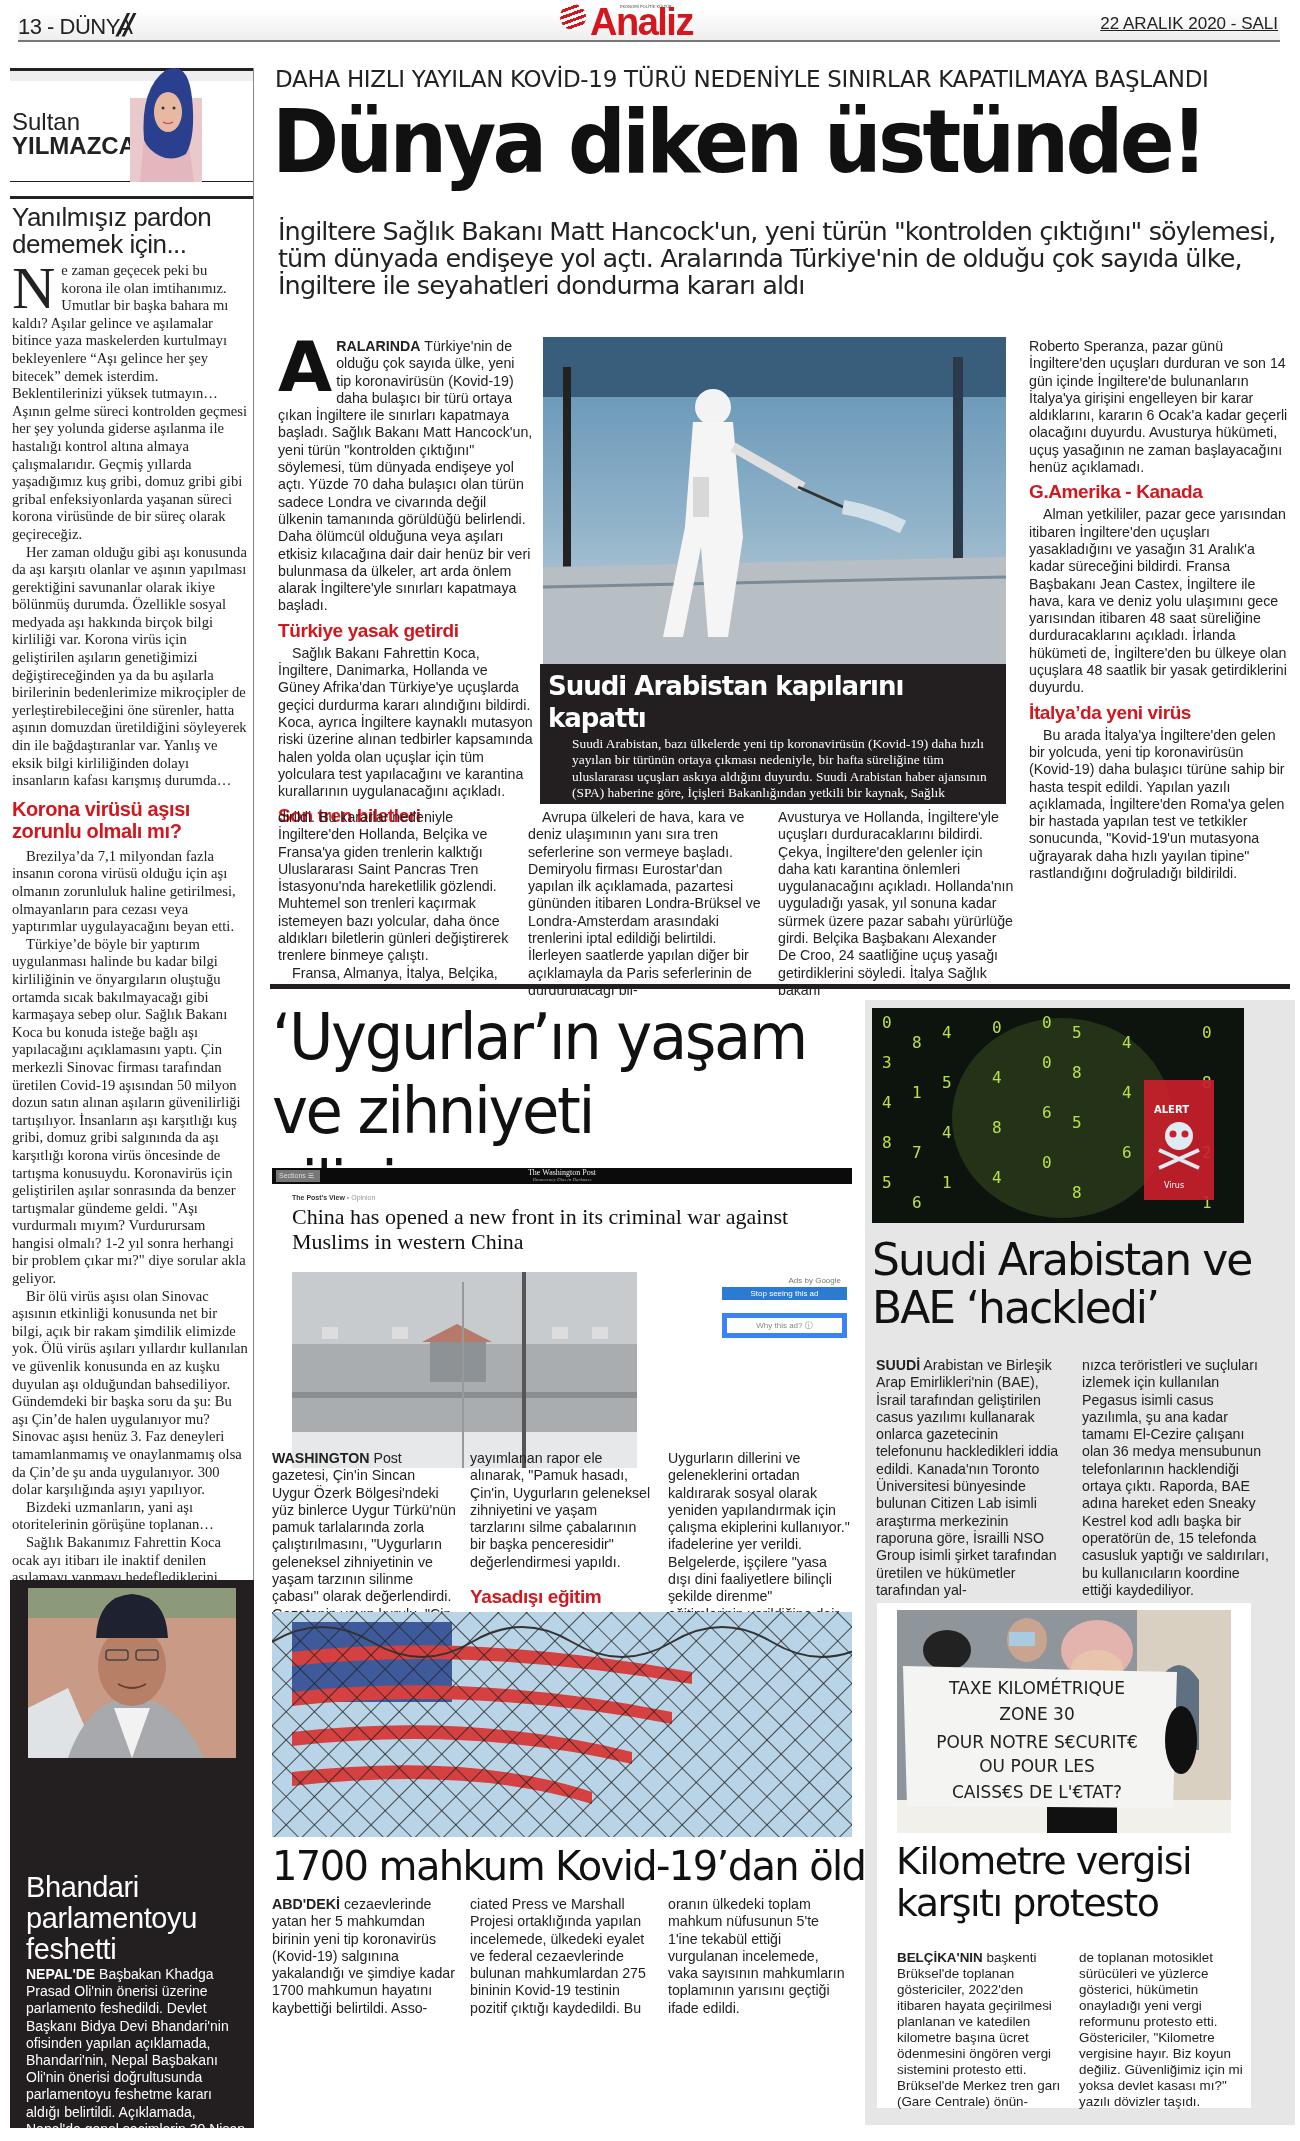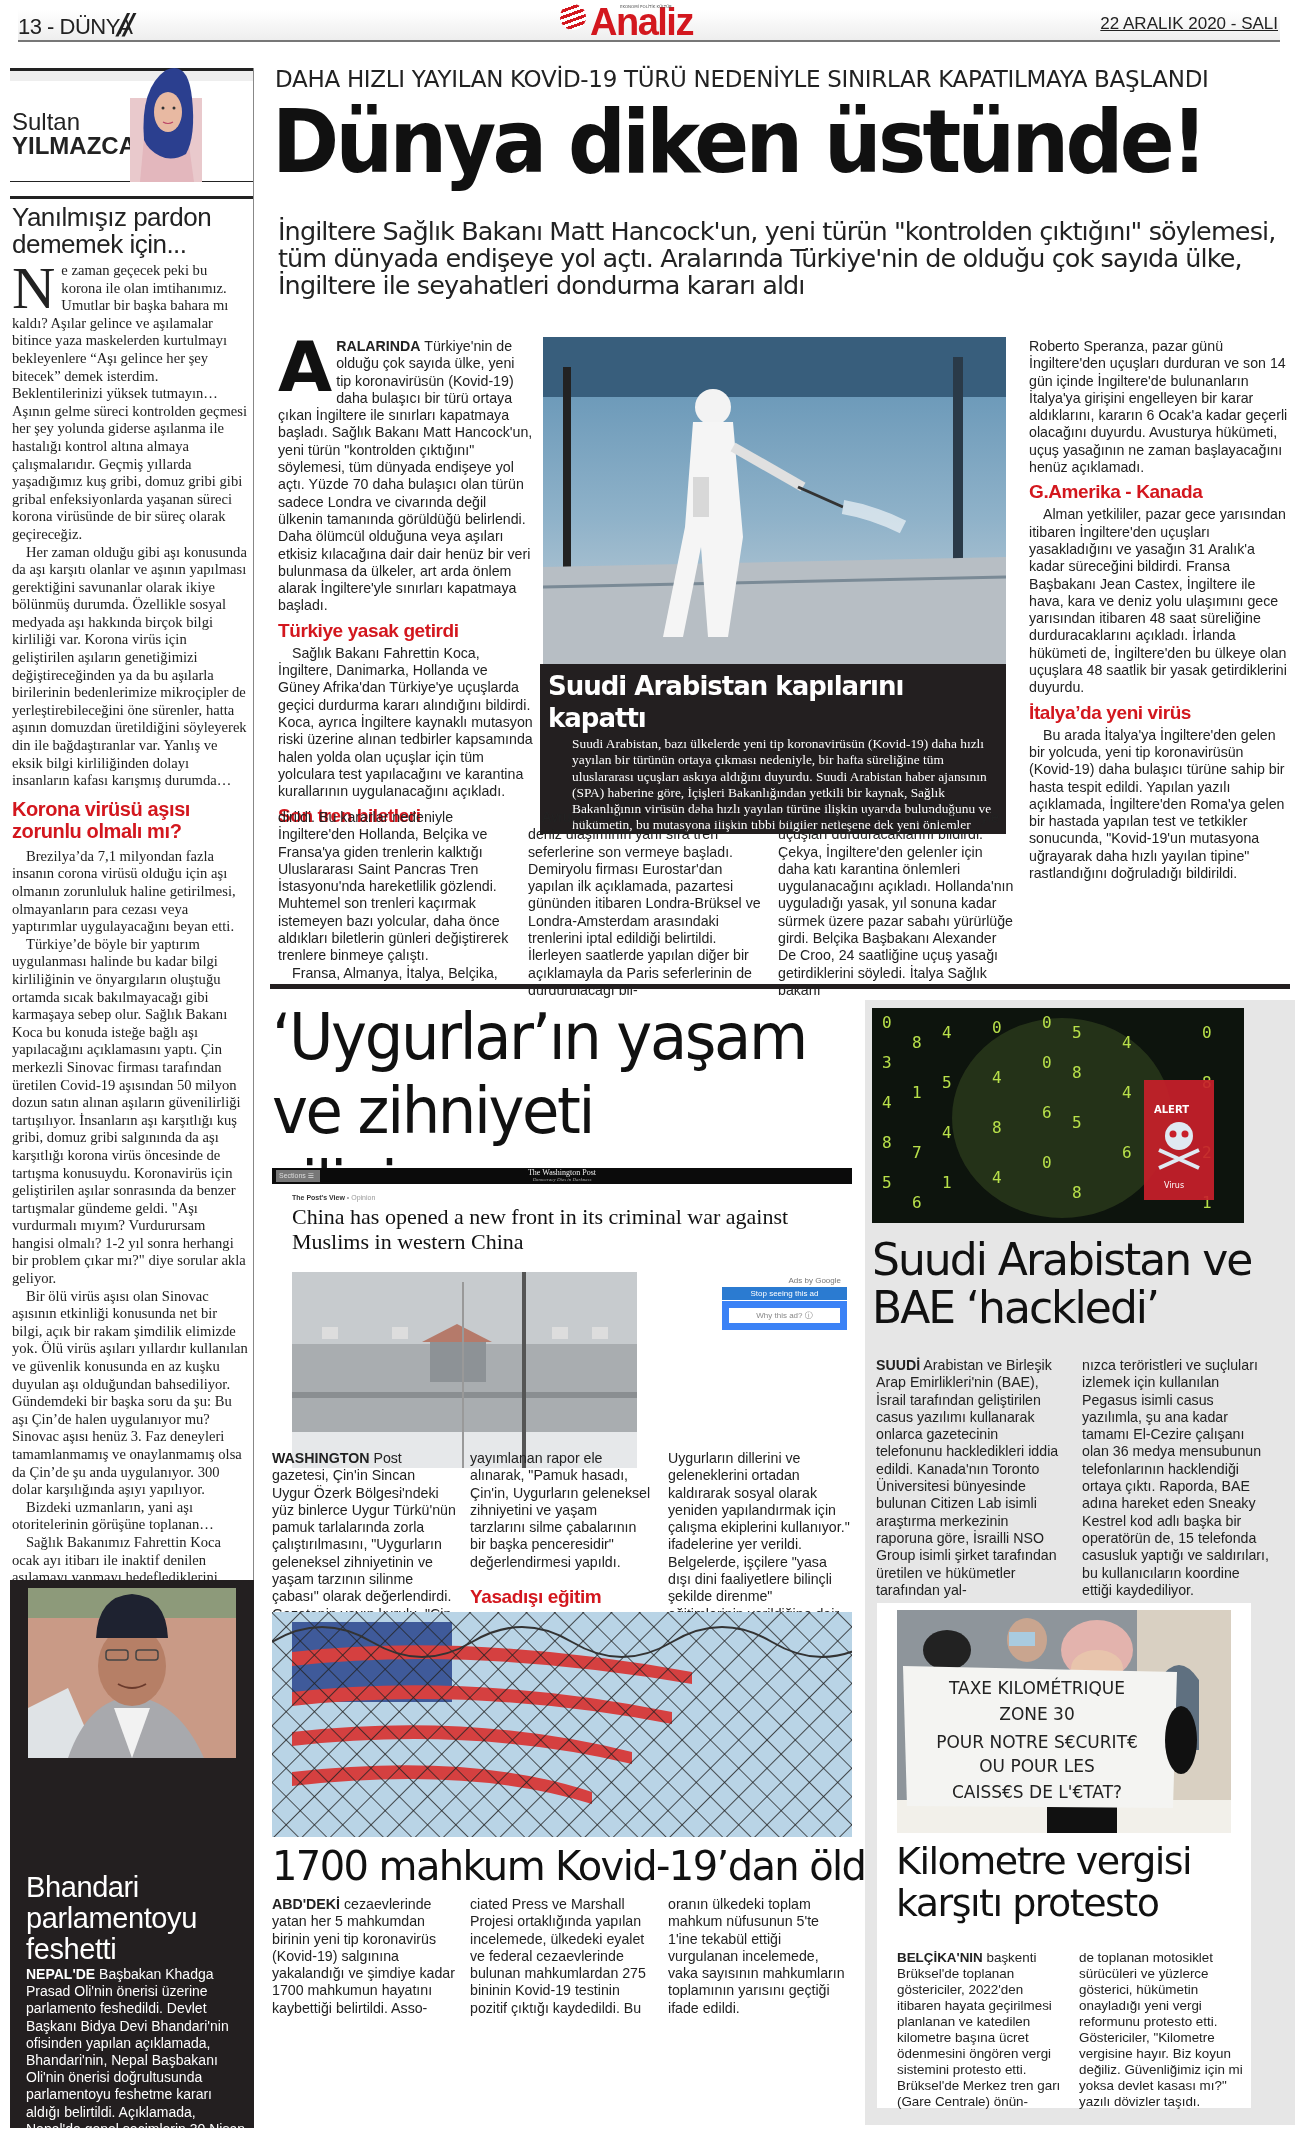--- a/index.html
+++ b/index.html
@@ -39,21 +39,21 @@
   #nepal-title { left: 26px; top: 1872px; width: 220px; font-family: "Liberation Sans", sans-serif; font-size: 29px; line-height: 31px; color: #fff; letter-spacing: -0.4px; }
   #nepal-body { left: 26px; top: 1966px; width: 220px; color: #fff; font-family: "Liberation Sans", sans-serif; font-size: 14px; line-height: 17.2px; }
 
   
   #kicker { left: 275px; top: 66px; width: 1020px; font-family: "DejaVu Sans", sans-serif; font-size: 23px; letter-spacing: -0.3px; color: #222; white-space: nowrap; }
   #headline { left: 272px; top: 92px; font-family: "DejaVu Sans", sans-serif; font-weight: bold; font-size: 88px; line-height: 100px; letter-spacing: -4px; color: #111; white-space: nowrap; transform: scaleX(0.92); transform-origin: left; }
   #deck { left: 278px; top: 218px; width: 1020px; font-family: "DejaVu Sans", sans-serif; font-size: 25.5px; line-height: 27px; color: #222; letter-spacing: -0.9px; }
   #main-col1 { left: 278px; top: 338px; width: 255px; }
   #main-col1 .dropA { float: left; font-family: "DejaVu Sans", sans-serif; font-weight: bold; font-size: 70px; line-height: 58px; margin: 0 4px 0 0; color: #111; }
   #main-photo { left: 543px; top: 337px; width: 463px; height: 330px; }
-  #saudi-box { left: 540px; top: 664px; width: 466px; height: 170px; background: #231f20; color: #fff; padding: 6px 8px; }
+  #saudi-box { left: 540px; top: 664px; width: 466px; height: 140px; background: #231f20; color: #fff; padding: 6px 8px; }
   #saudi-box .t { font-family: "DejaVu Sans", sans-serif; font-weight: bold; font-size: 26px; line-height: 32px; letter-spacing: -1px; }
   #saudi-box .b { font-family: Liberation Serif, serif; font-size: 13.4px; line-height: 16.3px; margin-top: 2px; margin-left: 24px; }
   #main-col3 { left: 1029px; top: 338px; width: 262px; }
   #main-row-low { left: 278px; top: 809px; width: 1010px; display: flex; gap: 14px; }
   #main-row-low > div { width: 236px; }
   #section-rule { left: 270px; top: 984px; width: 1020px; height: 5px; background: #231f20; }
 
   
   #uyg-title { left: 272px; top: 1000px; width: 580px; font-family: "DejaVu Sans", sans-serif; font-size: 64px; line-height: 74px; letter-spacing: -2.5px; color: #111; transform: scaleX(0.95); transform-origin: left; }
   #wapo { left: 272px; top: 1168px; width: 580px; height: 300px; background: #fff; }
@@ -61,21 +61,21 @@
   #wapo .sections { position: absolute; left: 4px; top: 2px; width: 44px; height: 12px; background: #777; color: #ddd; font-size: 7px; line-height: 12px; padding-left: 3px; font-family: "Liberation Sans", sans-serif; }
   #wapo .mast { position: absolute; left: 0; width: 100%; top: 1px; text-align: center; color: #eee; font-family: "Liberation Serif", serif; font-size: 8px; line-height: 8px; }
   #wapo .mast2 { position: absolute; left: 0; width: 100%; top: 9px; text-align: center; color: #aaa; font-family: "Liberation Serif", serif; font-style: italic; font-size: 5px; }
   #wapo .crumb { position: absolute; left: 20px; top: 26px; font-size: 7px; color: #333; font-family: "Liberation Sans", sans-serif; font-weight: bold; }
   #wapo .crumb span { font-weight: normal; color: #999; }
   #wapo .h { position: absolute; left: 20px; top: 36px; width: 560px; font-family: "Liberation Serif", serif; font-size: 22px; line-height: 25px; color: #111; }
   #wapo .img { position: absolute; left: 20px; top: 104px; width: 345px; height: 196px; background: linear-gradient(#c5c9cc 0 35%, #b7bbbd 35% 65%, #aeb2b3 65%); }
   #wapo .ads { position: absolute; left: 450px; top: 108px; width: 125px; font-size: 8px; font-family: "Liberation Sans", sans-serif; color: #777; }
   #wapo .ads .l1 { text-align: right; padding-right: 6px; }
   #wapo .ads .btn { background: #2b7bd1; color: #fff; text-align: center; padding: 2px 0; margin-top: 2px; }
-  #wapo .ads .why { border: 7px solid #3b82f6; text-align: center; padding: 2px 0; margin-top: 1px; color: #888; }
+  #wapo .ads .why { border: 5px solid #3b82f6; text-align: center; padding: 2px 0; margin-top: 13px; color: #888; }
   #uyg-cols { left: 272px; top: 1450px; width: 580px; display: flex; gap: 14px; }
   #uyg-cols > div { width: 184px; }
 
   
   #prison-photo { left: 272px; top: 1612px; width: 580px; height: 225px; }
   #prison-title { left: 272px; top: 1840px; width: 580px; font-family: "DejaVu Sans", sans-serif; font-size: 40px; line-height: 52px; letter-spacing: -1.6px; color: #111; white-space: nowrap; }
   #prison-cols { left: 272px; top: 1896px; width: 580px; display: flex; gap: 14px; }
   #prison-cols > div { width: 184px; }
 
   

